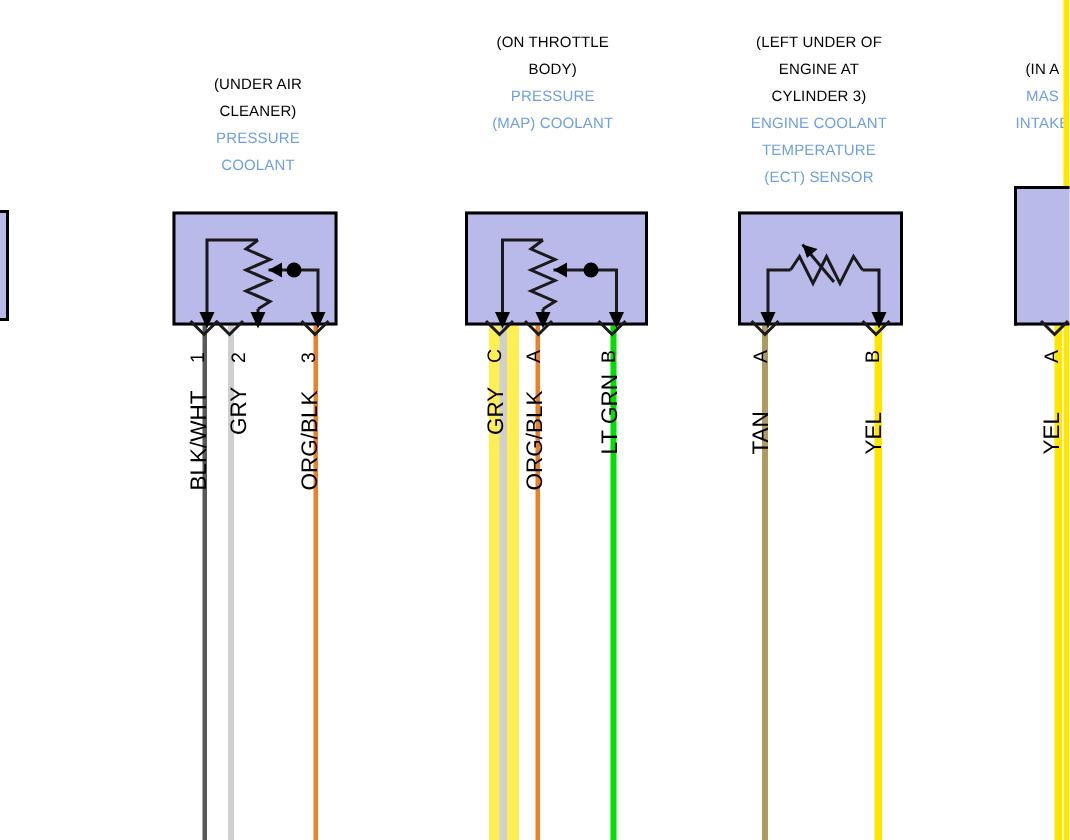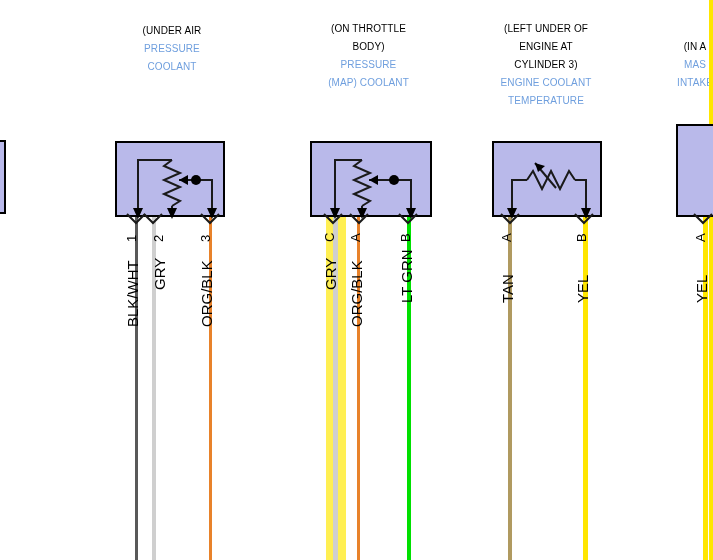--- a/index.html
+++ b/index.html
@@ -49,22 +49,23 @@
   <div class="sbox cut-left" style="left:-60px;top:140px;width:66px;height:74px;"></div>
 
   <div class="caption" style="left:-26px;top:38px;width:40px;text-align:left;">
     <span class="loc">M,</span>
     <span class="loc">C</span>
   </div>
   <div class="caption" style="left:-10px;top:110px;width:22px;text-align:left;">
     <span class="nm">E</span>
   </div>
 
-  <div class="caption" style="left:92px;top:22px;width:160px;">
+  <div class="caption" style="left:92px;top:48px;width:160px;">
     <span class="loc">(UNDER AIR</span>
+    <span class="loc">CLEANER)</span>
     <span class="nm">PRESSURE</span>
     <span class="nm">COOLANT</span>
   </div>
 
   <div class="wire" style="left:135px;top:214px;width:3px;height:346px;background:#595959;"></div>
   <div class="wire" style="left:152px;top:214px;width:4px;height:346px;background:#cfcfcf;"></div>
   <div class="wire" style="left:209px;top:214px;width:3px;height:346px;background:#e8822a;"></div>
 
   <div class="sbox" style="left:115px;top:141px;width:110px;height:76px;">
     <svg width="110" height="76" viewBox="0 0 110 76">
@@ -139,20 +140,21 @@
   <div class="wname" style="left:322px;top:290px;">GRY</div>
   <div class="wname" style="left:348px;top:327px;">ORG/BLK</div>
   <div class="wname" style="left:398px;top:303px;">LT GRN</div>
 
   <div class="caption" style="left:466px;top:20px;width:160px;">
     <span class="loc">(LEFT UNDER OF</span>
     <span class="loc">ENGINE AT</span>
     <span class="loc">CYLINDER 3)</span>
     <span class="nm">ENGINE COOLANT</span>
     <span class="nm">TEMPERATURE</span>
+    <span class="nm">(ECT) SENSOR</span>
   </div>
 
   <div class="wire" style="left:508px;top:214px;width:4px;height:346px;background:#b09a60;"></div>
   <div class="wire" style="left:583px;top:214px;width:5px;height:346px;background:#ffe600;"></div>
 
   <div class="sbox" style="left:492px;top:141px;width:110px;height:76px;">
     <svg width="110" height="76" viewBox="0 0 110 76">
       <path class="ln" d="M18,70 L18,37 L33,37"></path>
       <path class="ln" d="M33,37 L39,28 L48,46 L57,28 L66,46 L75,28 L81,37"></path>
       <path class="ln" d="M81,37 L92,37 L92,70"></path>

